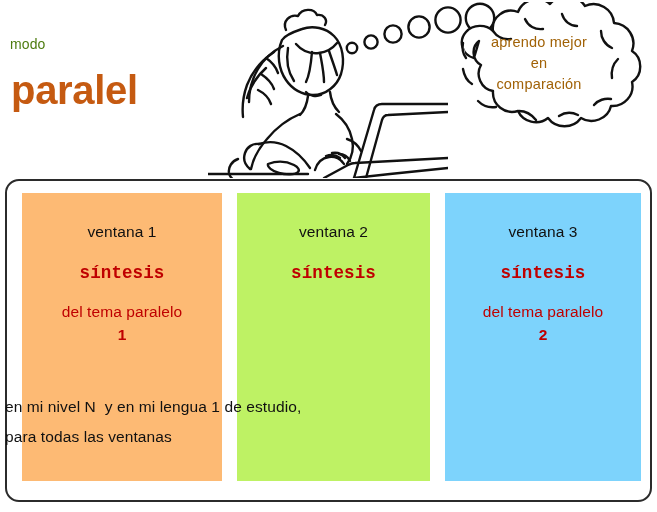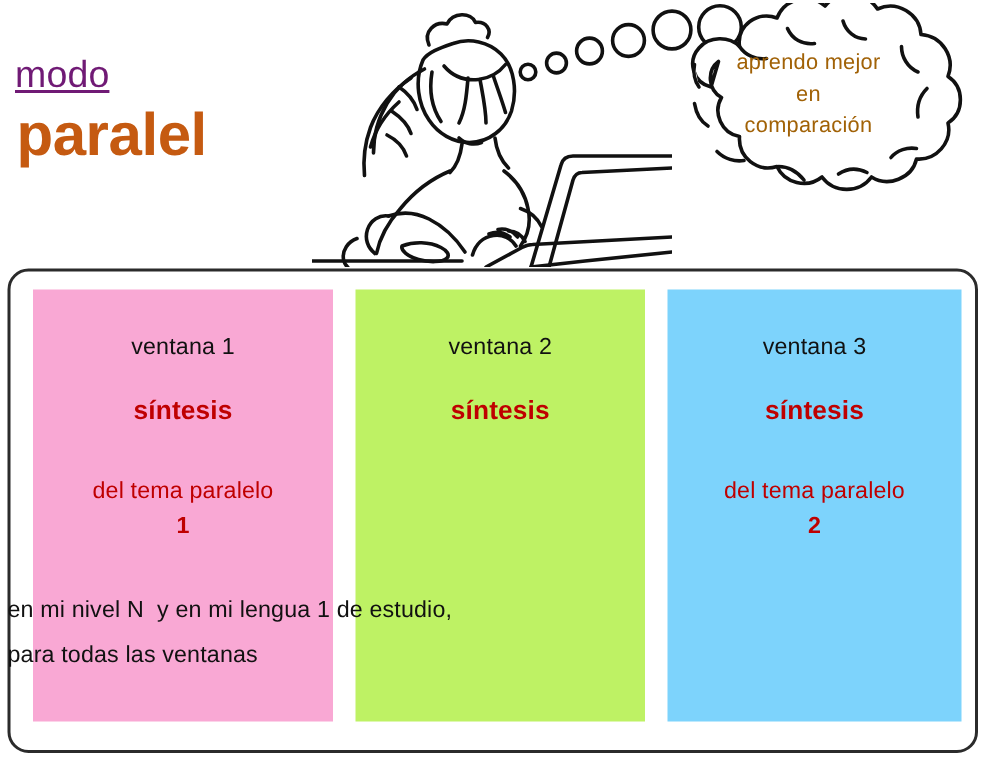--- a/index.html
+++ b/index.html
@@ -14,25 +14,24 @@
   #stage {
     position: relative;
     width: 657px; height: 512px;
     background: #ffffff;
   }
 
   
   .hdr-modo {
     position: absolute;
     left: 10px; top: 36px;
-    font-size: 25px;
-    color: #701a75;
+    font-size: 14px;
+    color: #4d7c0f;
     letter-spacing: 0.1px;
     white-space: nowrap;
-    text-decoration: underline;
   }
   .hdr-paralel {
     position: absolute;
     left: 11px; top: 68px;
     font-size: 40px;
     font-weight: bold;
     color: #c55a11;
     letter-spacing: -0.3px;
     white-space: nowrap;
   }
@@ -78,21 +77,21 @@
   .cols {
     position: absolute;
     left: 5px; top: 193px;
     width: 647px; height: 288px;
   }
   .col {
     position: absolute;
     top: 0;
     height: 288px;
   }
-  .col-1 { left: 17px;  width: 200px; background: #f9a8d4; }
+  .col-1 { left: 17px;  width: 200px; background: #fdba74; }
   .col-2 { left: 232px; width: 193px; background: #bef264; }
   .col-3 { left: 440px; width: 196px; background: #7dd3fc; }
 
   .col-inner {
     position: relative;
     padding-top: 29px;
     text-align: center;
   }
   .ventana {
     font-size: 15.5px;
@@ -100,23 +99,24 @@
     letter-spacing: 0.1px;
     line-height: 20px;
   }
   .sintesis {
     margin-top: 21px;
     font-size: 17.5px;
     font-weight: bold;
     color: #bf0000;
     letter-spacing: 0.1px;
     line-height: 21px;
+    font-family: Liberation Mono, monospace;
   }
   .detail {
-    margin-top: 32px;
+    margin-top: 16px;
     font-size: 15.5px;
     color: #bf0000;
     line-height: 23px;
     letter-spacing: 0.1px;
   }
   .detail .strongnum { font-weight: bold; }
 
   
   .caption {
     position: absolute;

